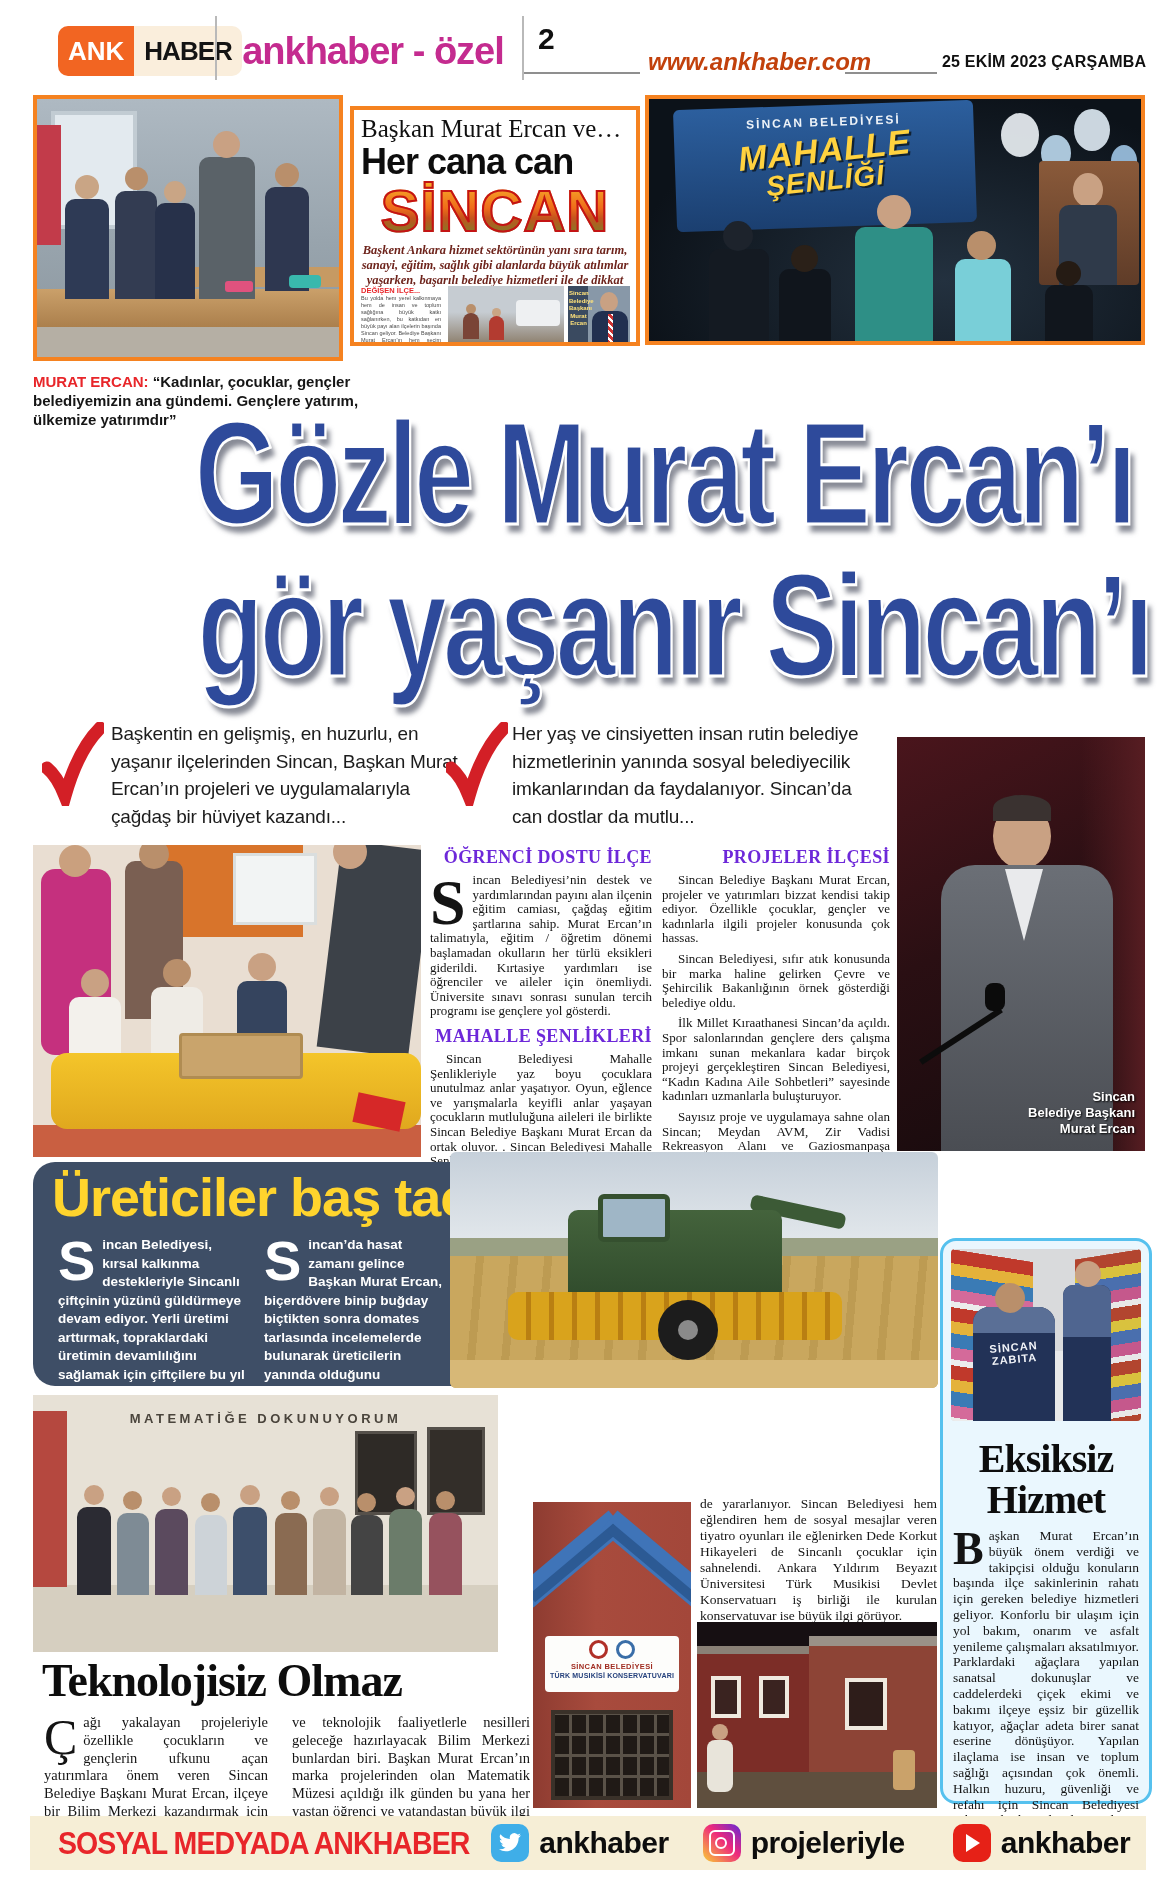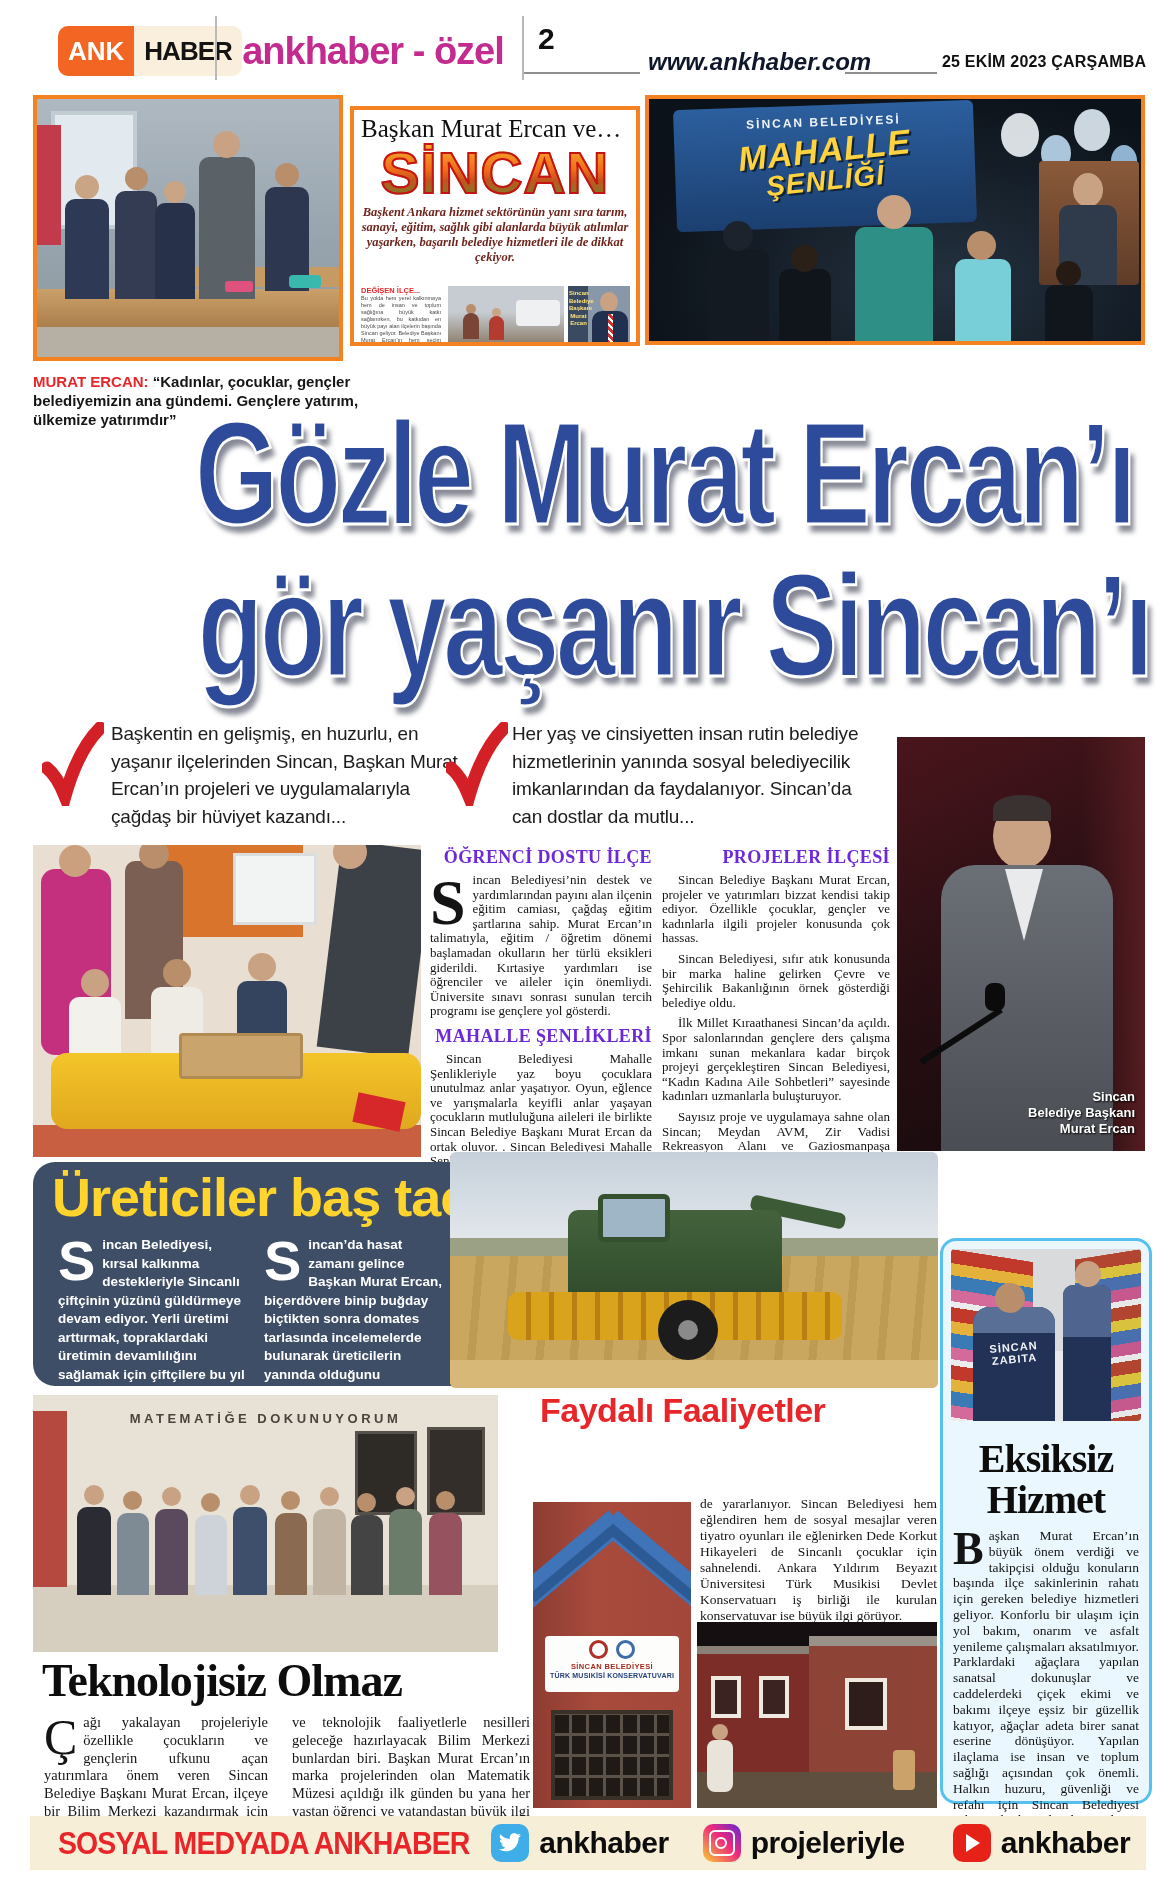--- a/index.html
+++ b/index.html
@@ -7,21 +7,21 @@
         font-family:"Liberation Sans",sans-serif;color:#111;}
   .abs{position:absolute;box-sizing:border-box;}
   .ophoto{border:4px solid #F58220;overflow:hidden;}
   .ser{font-family:"Liberation Serif",serif;}
   .just{text-align:justify;}
   
   .logo-ank{background:#F26522;color:#fff;font:900 26px/1 "Liberation Sans",sans-serif;padding:12px 10px;border-radius:10px 0 0 10px;}
   .logo-haber{background:#FAEEDC;color:#141414;font:900 26px/1 "Liberation Sans",sans-serif;padding:12px 10px;border-radius:0 10px 10px 0;letter-spacing:-1px;}
   .section-title{font:900 38px/1 "Liberation Sans",sans-serif;color:#C42B8F;letter-spacing:-1px;}
   .pagenum{font:900 30px/1 "Liberation Sans",sans-serif;color:#101010;}
-  .website{font:italic 700 24px/1 "Liberation Sans",sans-serif;color:#0f172a;}
+  .website{font:italic 700 24px/1 "Liberation Sans",sans-serif;color:#c2410c;}
   .hdate{font:800 16px/1 "Liberation Sans",sans-serif;color:#101010;letter-spacing:.2px;}
   .vrule{width:2px;background:#b9b9b9;}
   .hrule{height:2px;background:#8f8f8f;}
   
   .hl-line{width:1116px;height:152px;text-align:center;white-space:nowrap;}
   .hl-line span{display:inline-block;transform:scaleX(.74);transform-origin:50% 50%;
      font:900 146px/152px "Liberation Sans",sans-serif;letter-spacing:-5px;color:#2E4A9B;
      -webkit-text-stroke:3px #ffffff;text-shadow:6px 8px 6px rgba(96,100,115,.75);}
   
   .capA{font:700 15px/19px "Liberation Sans",sans-serif;color:#151515;}
@@ -122,20 +122,21 @@
     <div class="abs" style="left:188px;top:182px;width:28px;height:11px;background:#e0527e;border-radius:3px;"></div>
     <div class="abs" style="left:252px;top:176px;width:32px;height:13px;background:#39b8ad;border-radius:4px;"></div>
   </div>
   <div class="abs capA" style="left:33px;top:372px;width:380px;">
     <span class="lead">MURAT ERCAN:</span>
     <span>“Kadınlar, çocuklar, gençler belediyemizin ana gündemi. Gençlere yatırım, ülkemize yatırımdır”</span>
   </div>
 
   <div class="abs ophoto" style="left:350px;top:106px;width:290px;height:240px;background:#fff;padding:5px 7px;">
     <div class="kicker ser">Başkan Murat Ercan ve…</div>
+    <div class="hercana">Her cana can</div>
     <div class="sincanword">SİNCAN</div>
     <div class="deck" style="margin-top:2px;">Başkent Ankara hizmet sektörünün yanı sıra tarım, sanayi, eğitim, sağlık gibi alanlarda büyük atılımlar yaşarken, başarılı belediye hizmetleri ile de dikkat çekiyor.</div>
     <div class="abs" style="left:7px;top:176px;width:80px;height:58px;">
       <div class="minihead">DEĞİŞEN İLÇE...</div>
       <div class="minitext">Bu yolda hem yerel kalkınmaya hem de insan ve toplum sağlığına büyük katkı sağlanırken, bu katkıdan en büyük payı alan ilçelerin başında Sincan geliyor. Belediye Başkanı Murat Ercan'ın hem seçim vaatlerini yerine getirmesi hem de benzersiz projeleriyle büyük bir değişim ve dönüşüm yaşayan Sincan'da insanlar daha sağlıklı ortamlarda daha mutlu bir hayat sürüyor.</div>
     </div>
     <div class="abs" style="left:94px;top:176px;width:116px;height:58px;background:linear-gradient(#c6ccd2 45%,#8d7f6d);">
       <div class="abs" style="right:4px;top:14px;width:44px;height:26px;background:#eef0f2;border-radius:4px;"></div>
       <div class="abs head" style="left:18px;top:18px;width:10px;height:10px;background:#b98f6b;"></div>
       <div class="abs torso" style="left:15px;top:27px;width:16px;height:26px;background:#7a4436;"></div>
@@ -316,21 +317,20 @@
     <div class="abs torso" style="left:356px;top:114px;width:33px;height:86px;background:#6b7c6a;"></div>
       <div class="abs head" style="left:363px;top:92px;width:19px;height:19px;background:#c9a183;"></div>
     <div class="abs torso" style="left:396px;top:118px;width:33px;height:82px;background:#96525e;"></div>
       <div class="abs head" style="left:403px;top:96px;width:19px;height:19px;background:#b98f6b;"></div>
   </div>
 
   <div class="abs tech-title" style="left:42px;top:1656px;">Teknolojisiz Olmaz</div>
   <div class="abs tech-t dc-c" style="left:44px;top:1714px;width:224px;">Çağı yakalayan projeleriyle özellikle çocukların ve gençlerin ufkunu açan yatırımlara önem veren Sincan Belediye Başkanı Murat Ercan, ilçeye bir Bilim Merkezi kazandırmak için hiçbir fedakarlıktan kaçınmıyor. Uzay, havacılık</div>
   <div class="abs tech-t" style="left:292px;top:1714px;width:238px;">ve teknolojik faaliyetlerle nesilleri geleceğe hazırlayacak Bilim Merkezi bunlardan biri. Başkan Murat Ercan’ın marka projelerinden olan Matematik Müzesi açıldığı ilk günden bu yana her yaştan öğrenci ve vatandaştan büyük ilgi görüyor.</div>
 
-  <div class="abs act-title" style="left:540px;top:1392px;">Faydalı Faaliyetler</div>
   <div class="abs act-t2" style="left:700px;top:1496px;width:237px;">de yararlanıyor. Sincan Belediyesi hem eğlendiren hem de sosyal mesajlar veren tiyatro oyunları ile eğlenirken Dede Korkut Hikayeleri de Sincanlı çocuklar için sahnelendi. Ankara Yıldırım Beyazıt Üniversitesi Türk Musikisi Devlet Konservatuarı iş birliği ile kurulan konservatuvar ise büyük ilgi görüyor.</div>
 
   <div class="abs" style="left:533px;top:1502px;width:158px;height:306px;overflow:hidden;">
     <div class="abs" style="left:0;top:0;width:100%;height:100%;background:linear-gradient(90deg,#8e3c31,#a84b3d 40%,#a3473a);"></div>
     <div class="abs" style="left:-22px;top:44px;width:120px;height:26px;background:#3f74b8;transform:rotate(-40deg);"></div>
     <div class="abs" style="left:62px;top:44px;width:120px;height:26px;background:#3f74b8;transform:rotate(40deg);"></div>
     <div class="abs" style="left:-14px;top:56px;width:110px;height:10px;background:#2c5a94;transform:rotate(-40deg);"></div>
     <div class="abs" style="left:64px;top:56px;width:110px;height:10px;background:#2c5a94;transform:rotate(40deg);"></div>
     <div class="abs" style="left:12px;top:134px;width:134px;height:56px;background:#fdfdfb;border-radius:4px;padding-top:4px;">
       <div style="display:flex;justify-content:center;gap:8px;margin-bottom:3px;">

